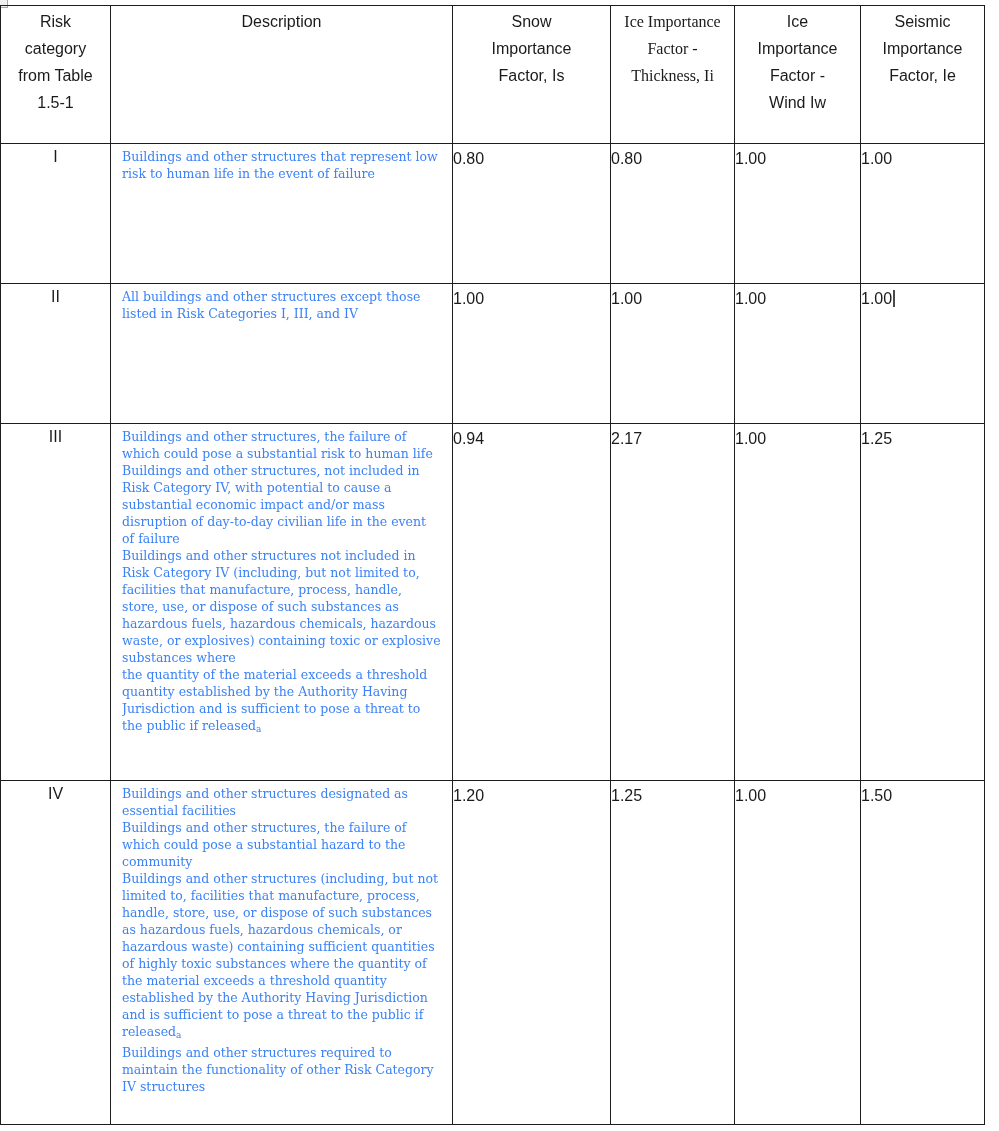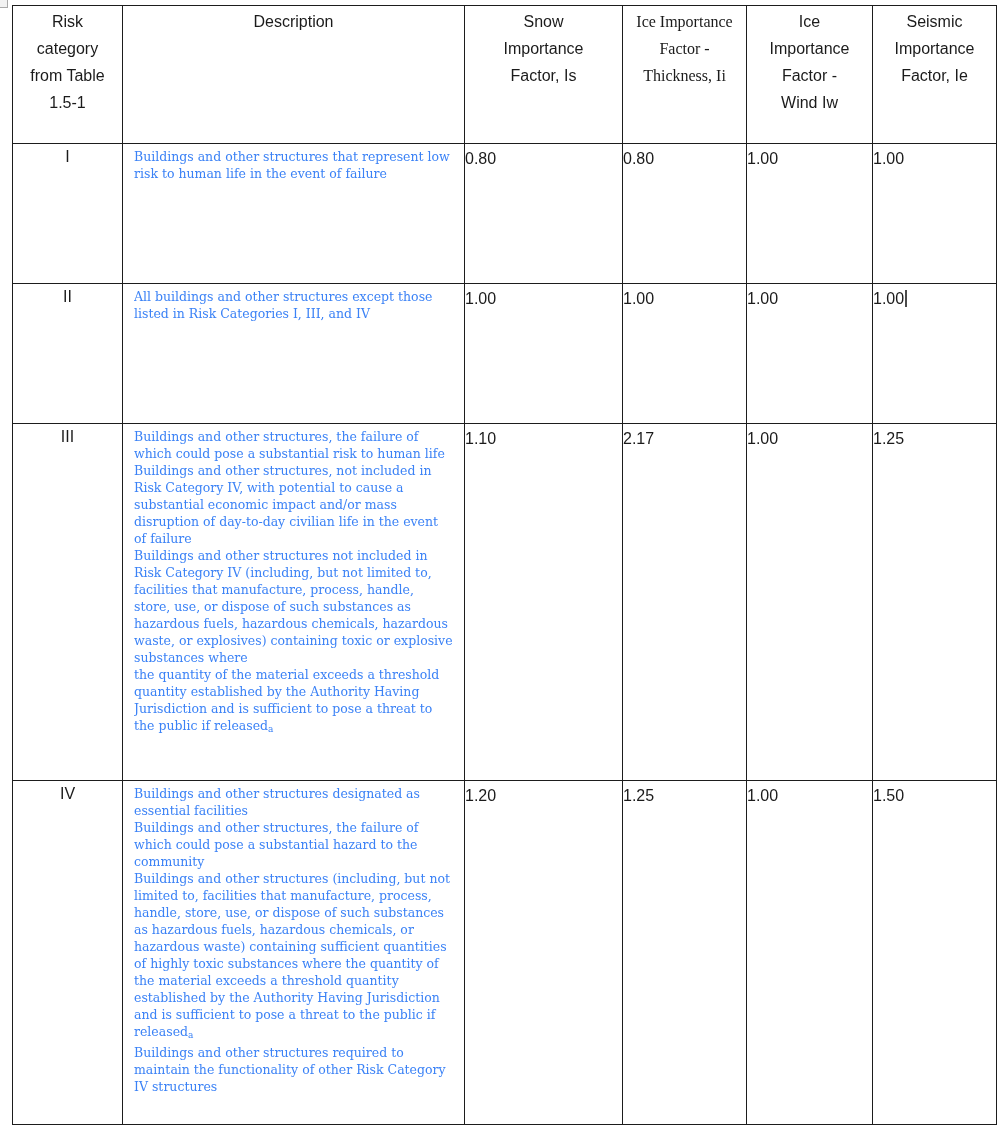--- a/index.html
+++ b/index.html
@@ -11,21 +11,21 @@
     color: #1b1b1b;
     overflow: hidden;
   }
   .table-handle {
     position: absolute; left: -3px; top: -3px;
     width: 9px; height: 9px;
     border: 1px solid #a9a9a9;
     background: #f2f2f2;
   }
   table.factors {
-    position: absolute; left: 12px; top: 5px;
+    position: absolute; left: 0; top: 5px;
     width: 984px;
     border-collapse: collapse;
     table-layout: fixed;
   }
   th, td {
     border: 1.5px solid #1d1d1d;
     vertical-align: top;
     padding: 0;
   }
   col.c1 { width: 110px; }
@@ -141,21 +141,21 @@
     <tr class="row-3">
       <td class="category">III</td>
       <td class="desc">
         <div class="desc-clip clip-m">
           <p><span>Buildings and other structures, the failure of which could pose a substantial risk to human life</span></p>
           <p><span>Buildings and other structures, not included in Risk Category IV, with potential to cause a substantial economic impact and/or mass disruption of day-to-day civilian life in the event of failure</span></p>
           <p><span>Buildings and other structures not included in Risk Category IV (including, but not limited to, facilities that manufacture, process, handle, store, use, or dispose of such substances as hazardous fuels, hazardous chemicals, hazardous waste, or explosives) containing toxic or explosive substances where</span></p>
           <p><span>the quantity of the material exceeds a threshold quantity established by the Authority Having Jurisdiction and is sufficient to pose a threat to the public if released</span><sub class="fn">a</sub></p>
         </div>
       </td>
-      <td class="value"><span>1.10</span></td>
+      <td class="value"><span>0.94</span></td>
       <td class="value"><span>2.17</span></td>
       <td class="value"><span>1.00</span></td>
       <td class="value"><span>1.25</span></td>
     </tr>
 
     <tr class="row-4">
       <td class="category">IV</td>
       <td class="desc">
         <div class="desc-clip clip-l">
           <p><span>Buildings and other structures designated as essential facilities</span></p>

